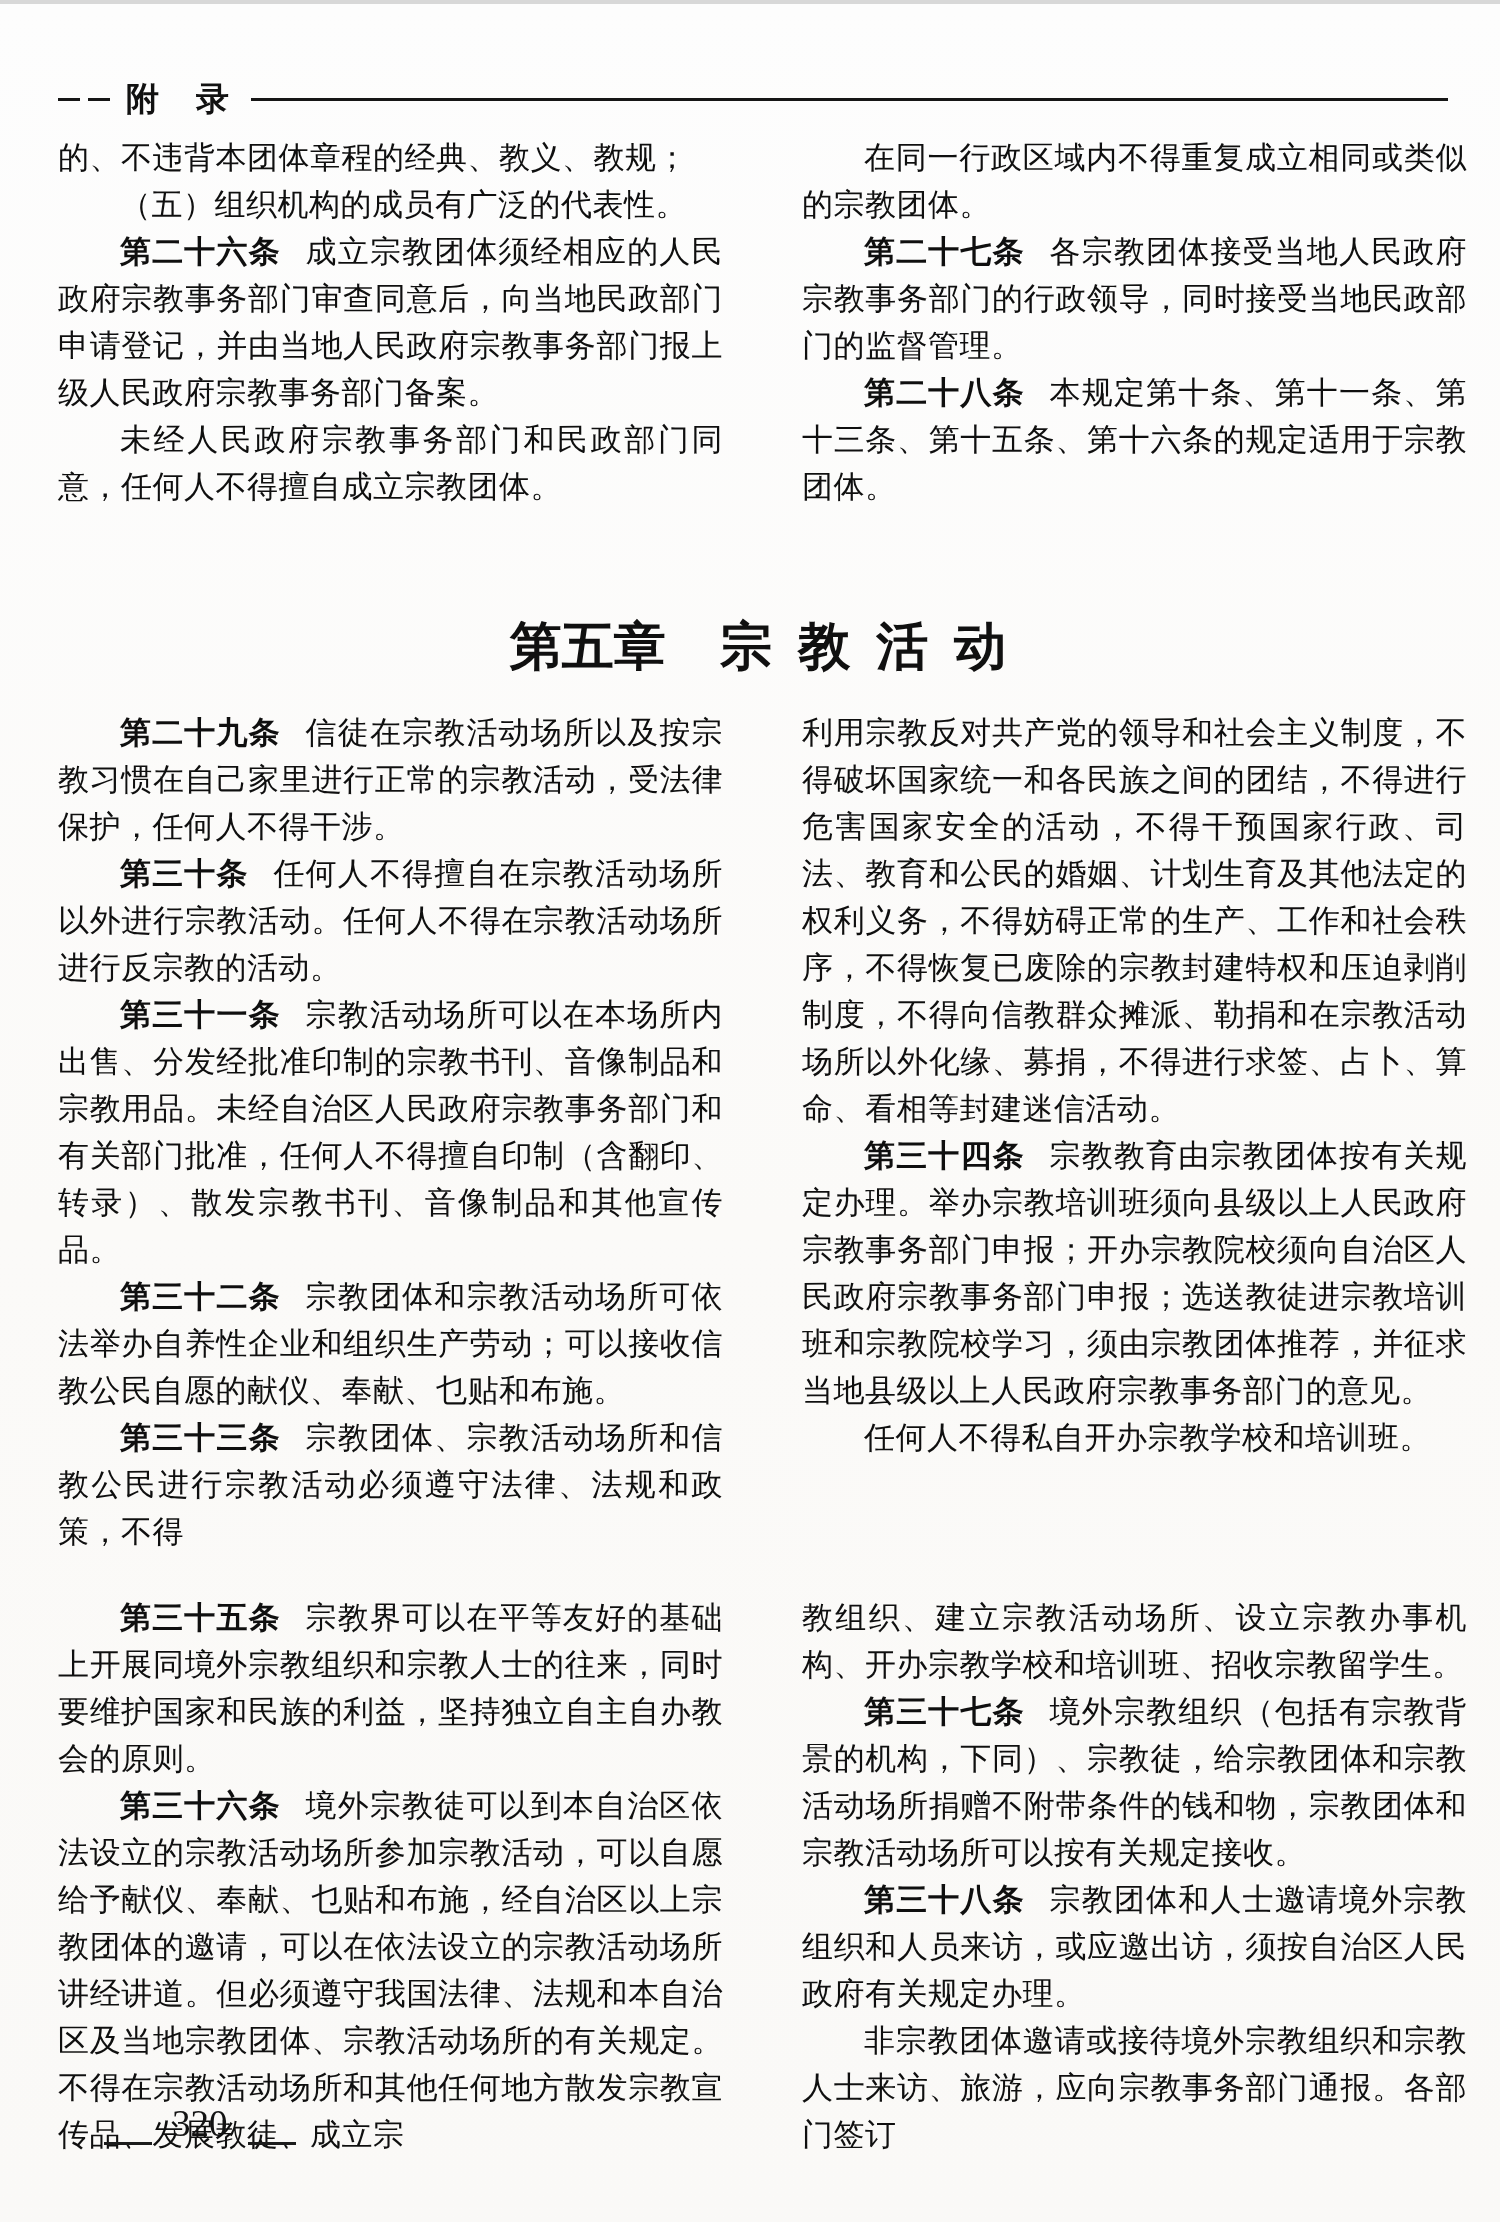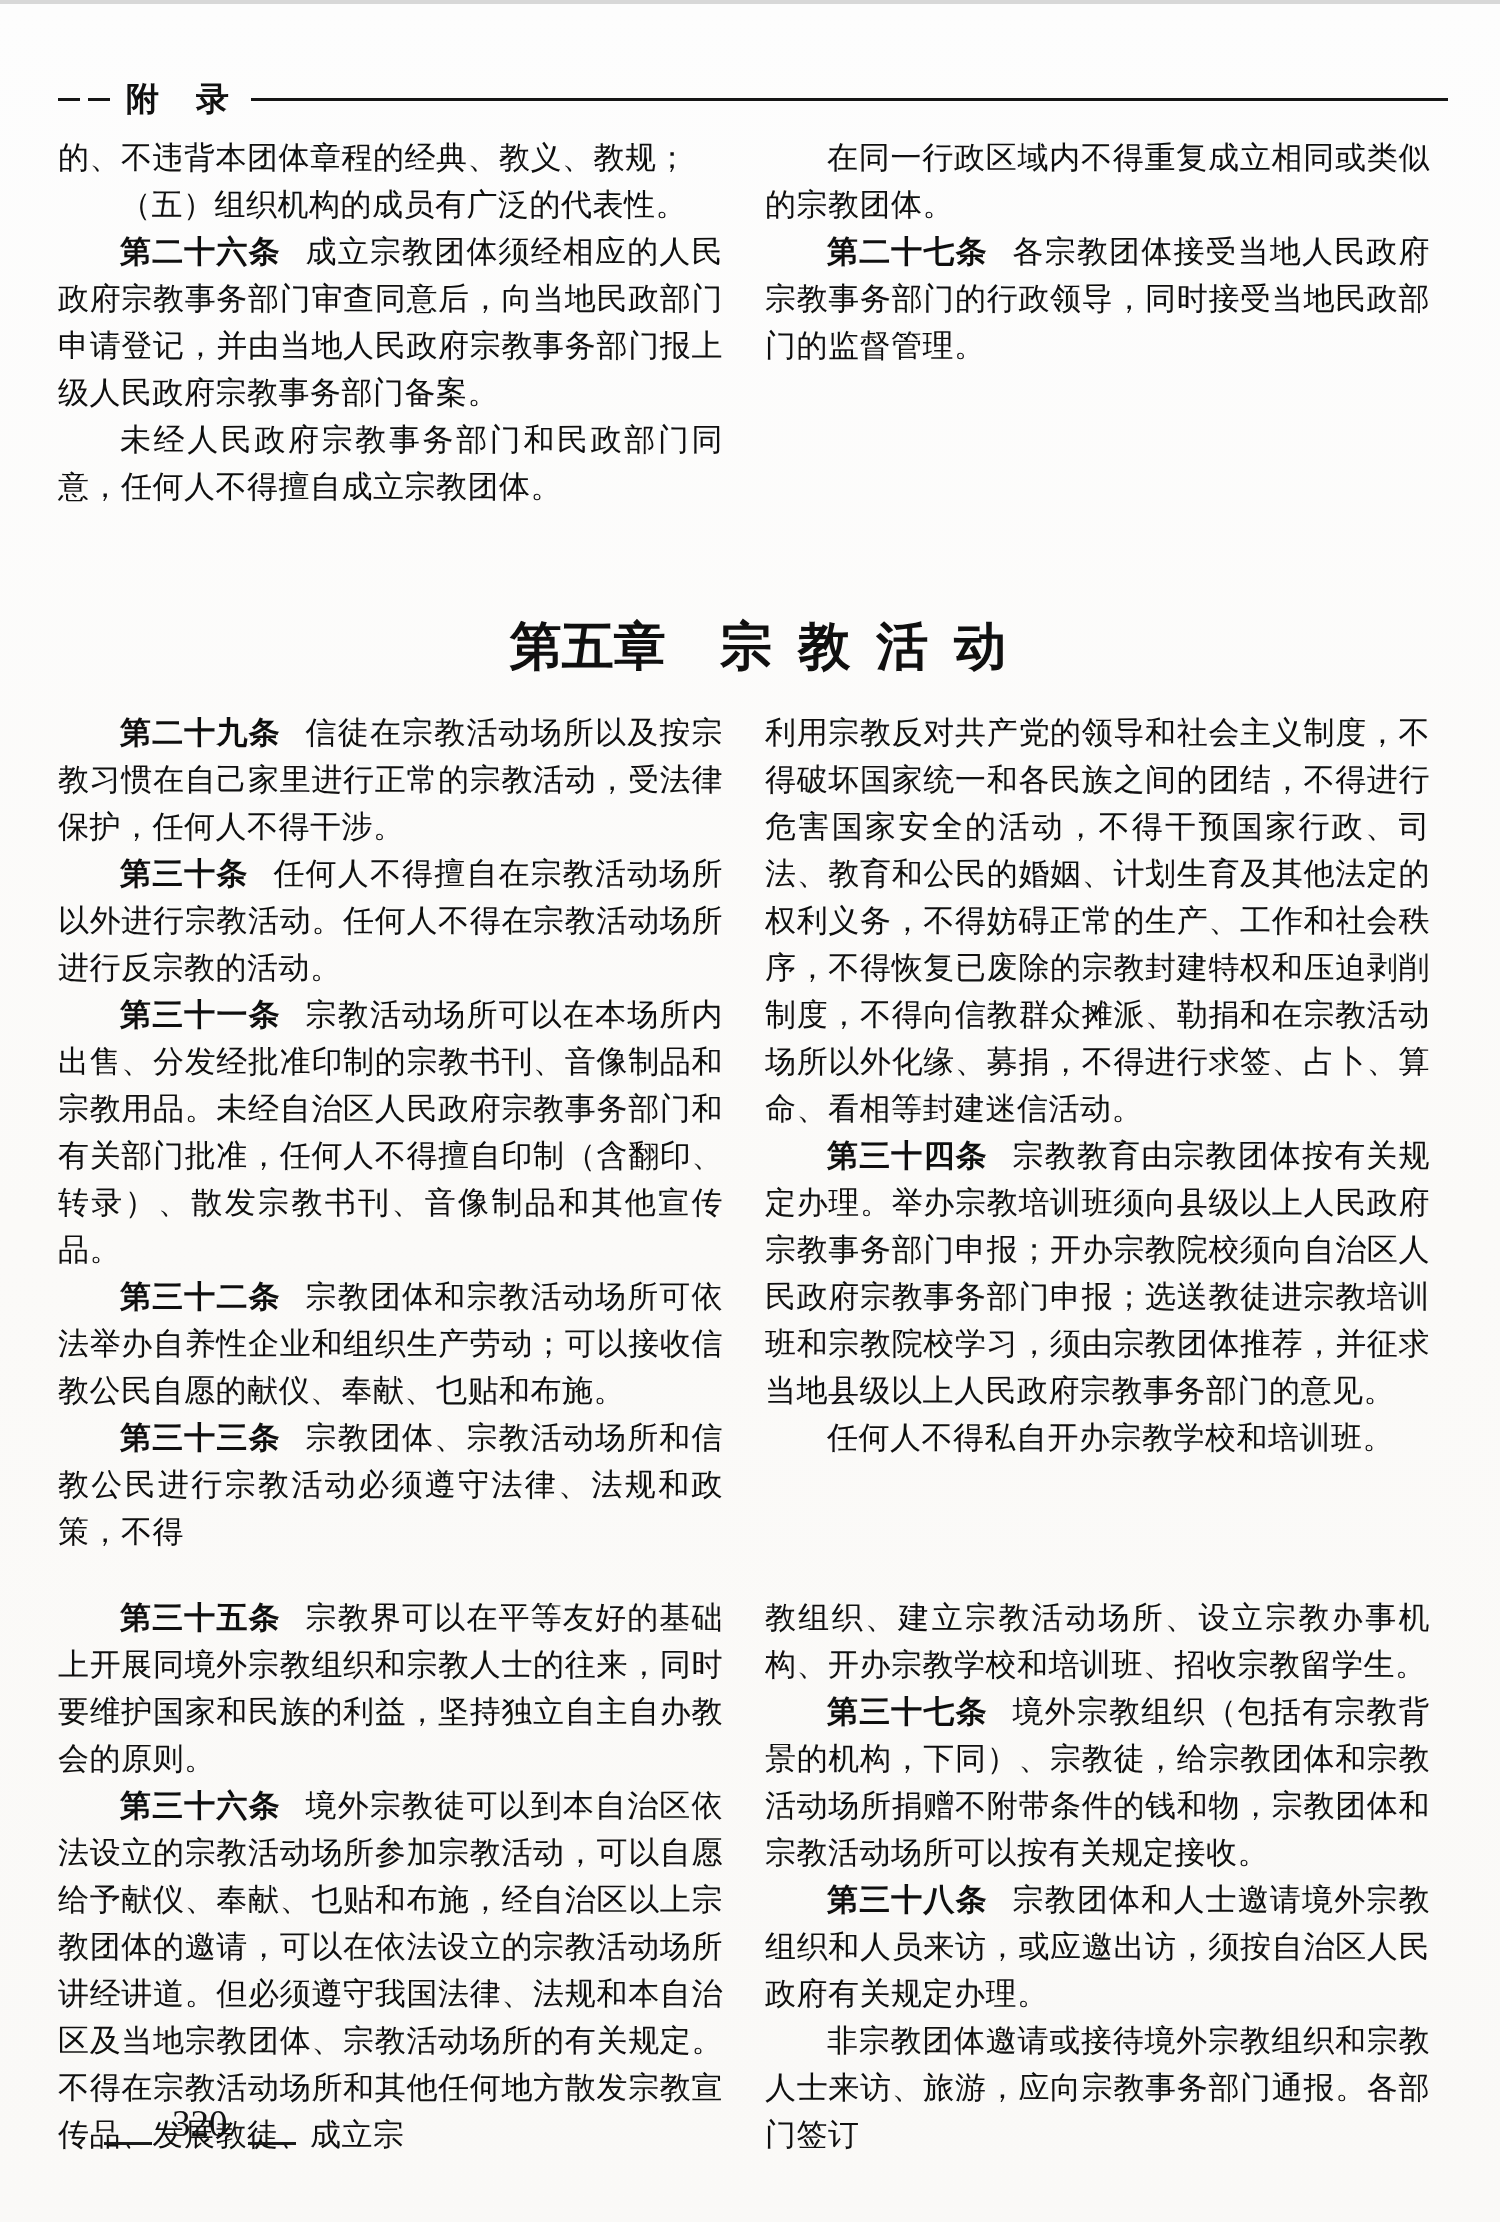--- a/index.html
+++ b/index.html
@@ -16,21 +16,21 @@
   .hdr { position:absolute; top:74px; left:58px; right:52px;
          display:flex; align-items:center; height:42px; }
   .hdr-dash { width:52px; height:3px; margin-right:16px;
     background:linear-gradient(90deg,#161616 0 22px,transparent 22px 30px,#161616 30px 52px); }
   .hdr-label { font-weight:700; font-size:33px; white-space:nowrap;
                margin-right:20px; letter-spacing:2px;
                font-family:"Liberation Sans","DejaVu Sans",sans-serif; }
   .hdr-rule { flex:1; height:3px; background:#161616; }
 
   
-  .cols { position:absolute; left:58px; display:flex; gap:42px; }
+  .cols { position:absolute; left:58px; display:flex; gap:79px; }
   .col  { width:665px; flex:0 0 665px; }
   .para { font-size:31px; line-height:47px; text-align:justify;
           color:#0f0f0f; letter-spacing:0.5px; }
   .para.ind { text-indent:2em; }
   .art  { font-weight:700; margin-right:0.8em;
           font-family:"Liberation Sans","DejaVu Sans",sans-serif; }
 
   
   .chap { position:absolute; left:8px; width:100%; text-align:center;
           font-size:52px; font-weight:700; color:#101010; line-height:52px;
@@ -57,20 +57,21 @@
   <section class="cols" style="top:130px">
     <div class="col">
         <p class="para">的、不违背本团体章程的经典、教义、教规；</p>
         <p class="para ind">（五）组织机构的成员有广泛的代表性。</p>
         <p class="para ind"><b class="art">第二十六条</b>成立宗教团体须经相应的人民政府宗教事务部门审查同意后，向当地民政部门申请登记，并由当地人民政府宗教事务部门报上级人民政府宗教事务部门备案。</p>
         <p class="para ind">未经人民政府宗教事务部门和民政部门同意，任何人不得擅自成立宗教团体。</p>
       </div>
     <div class="col">
         <p class="para ind">在同一行政区域内不得重复成立相同或类似的宗教团体。</p>
         <p class="para ind"><b class="art">第二十七条</b>各宗教团体接受当地人民政府宗教事务部门的行政领导，同时接受当地民政部门的监督管理。</p>
+        <p class="para ind"><b class="art">第二十八条</b>本规定第十条、第十一条、第十三条、第十五条、第十六条的规定适用于宗教团体。</p>
       </div>
   </section>
 
   <h2 class="chap" style="top:616px">
     <span class="chap-num">第五章</span><span class="chap-name">宗教活动</span>
   </h2>
 
   <section class="cols" style="top:705px">
     <div class="col">
         <p class="para ind"><b class="art">第二十九条</b>信徒在宗教活动场所以及按宗教习惯在自己家里进行正常的宗教活动，受法律保护，任何人不得干涉。</p>

